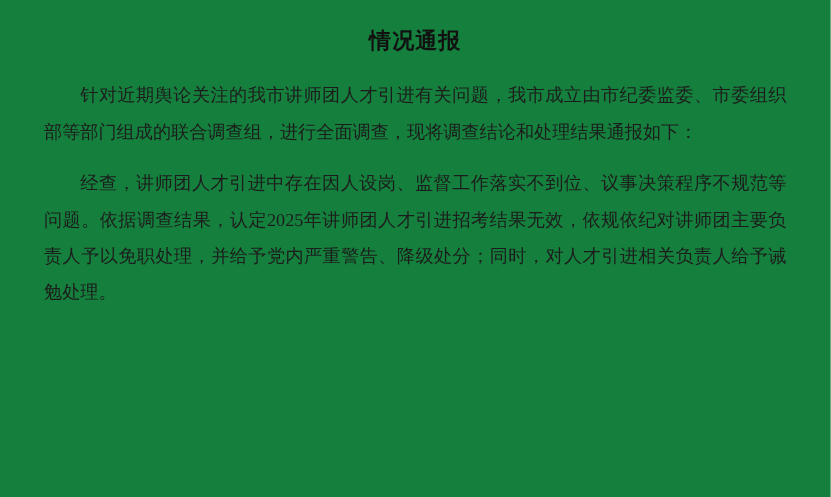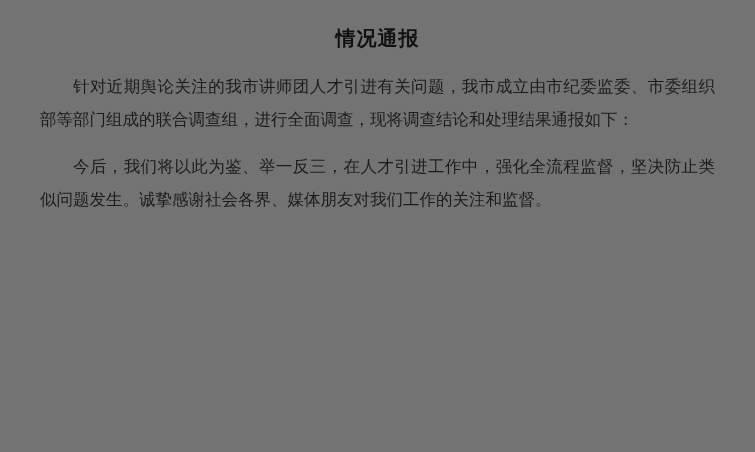--- a/index.html
+++ b/index.html
@@ -12,21 +12,21 @@
     background: #ffffff;
     font-family: "Liberation Sans", sans-serif;
     color: #1a1a1a;
     overflow: hidden;
   }
   .page {
     width: 755px;
     height: 452px;
     box-sizing: border-box;
     padding: 18px 40px 0 40px;
-    background: #737373;
+    background: #15803d;
     position: relative;
   }
   .doc-title {
     text-align: center;
     font-size: 20px;
     font-weight: bold;
     letter-spacing: 1px;
     color: #111111;
     margin: 6px 0 18px 0;
     line-height: 1.4;
@@ -54,19 +54,19 @@
 </style>
 </head>
 <body>
 
 <div class="page">
 
   <div class="doc-title">情况通报</div>
 
   <p class="para">针对近期舆论关注的我市讲师团人才引进有关问题，我市成立由市纪委监委、市委组织部等部门组成的联合调查组，进行全面调查，现将调查结论和处理结果通报如下：</p>
 
+  <p class="para">经查，讲师团人才引进中存在因人设岗、监督工作落实不到位、议事决策程序不规范等问题。依据调查结果，认定2025年讲师团人才引进招考结果无效，依规依纪对讲师团主要负责人予以免职处理，并给予党内严重警告、降级处分；同时，对人才引进相关负责人给予诫勉处理。</p>
 
-  <p class="para">今后，我们将以此为鉴、举一反三，在人才引进工作中，强化全流程监督，坚决防止类似问题发生。诚挚感谢社会各界、媒体朋友对我们工作的关注和监督。</p>
 
   <div class="signature">
   </div>
 
 </div>
 
 </body></html>

